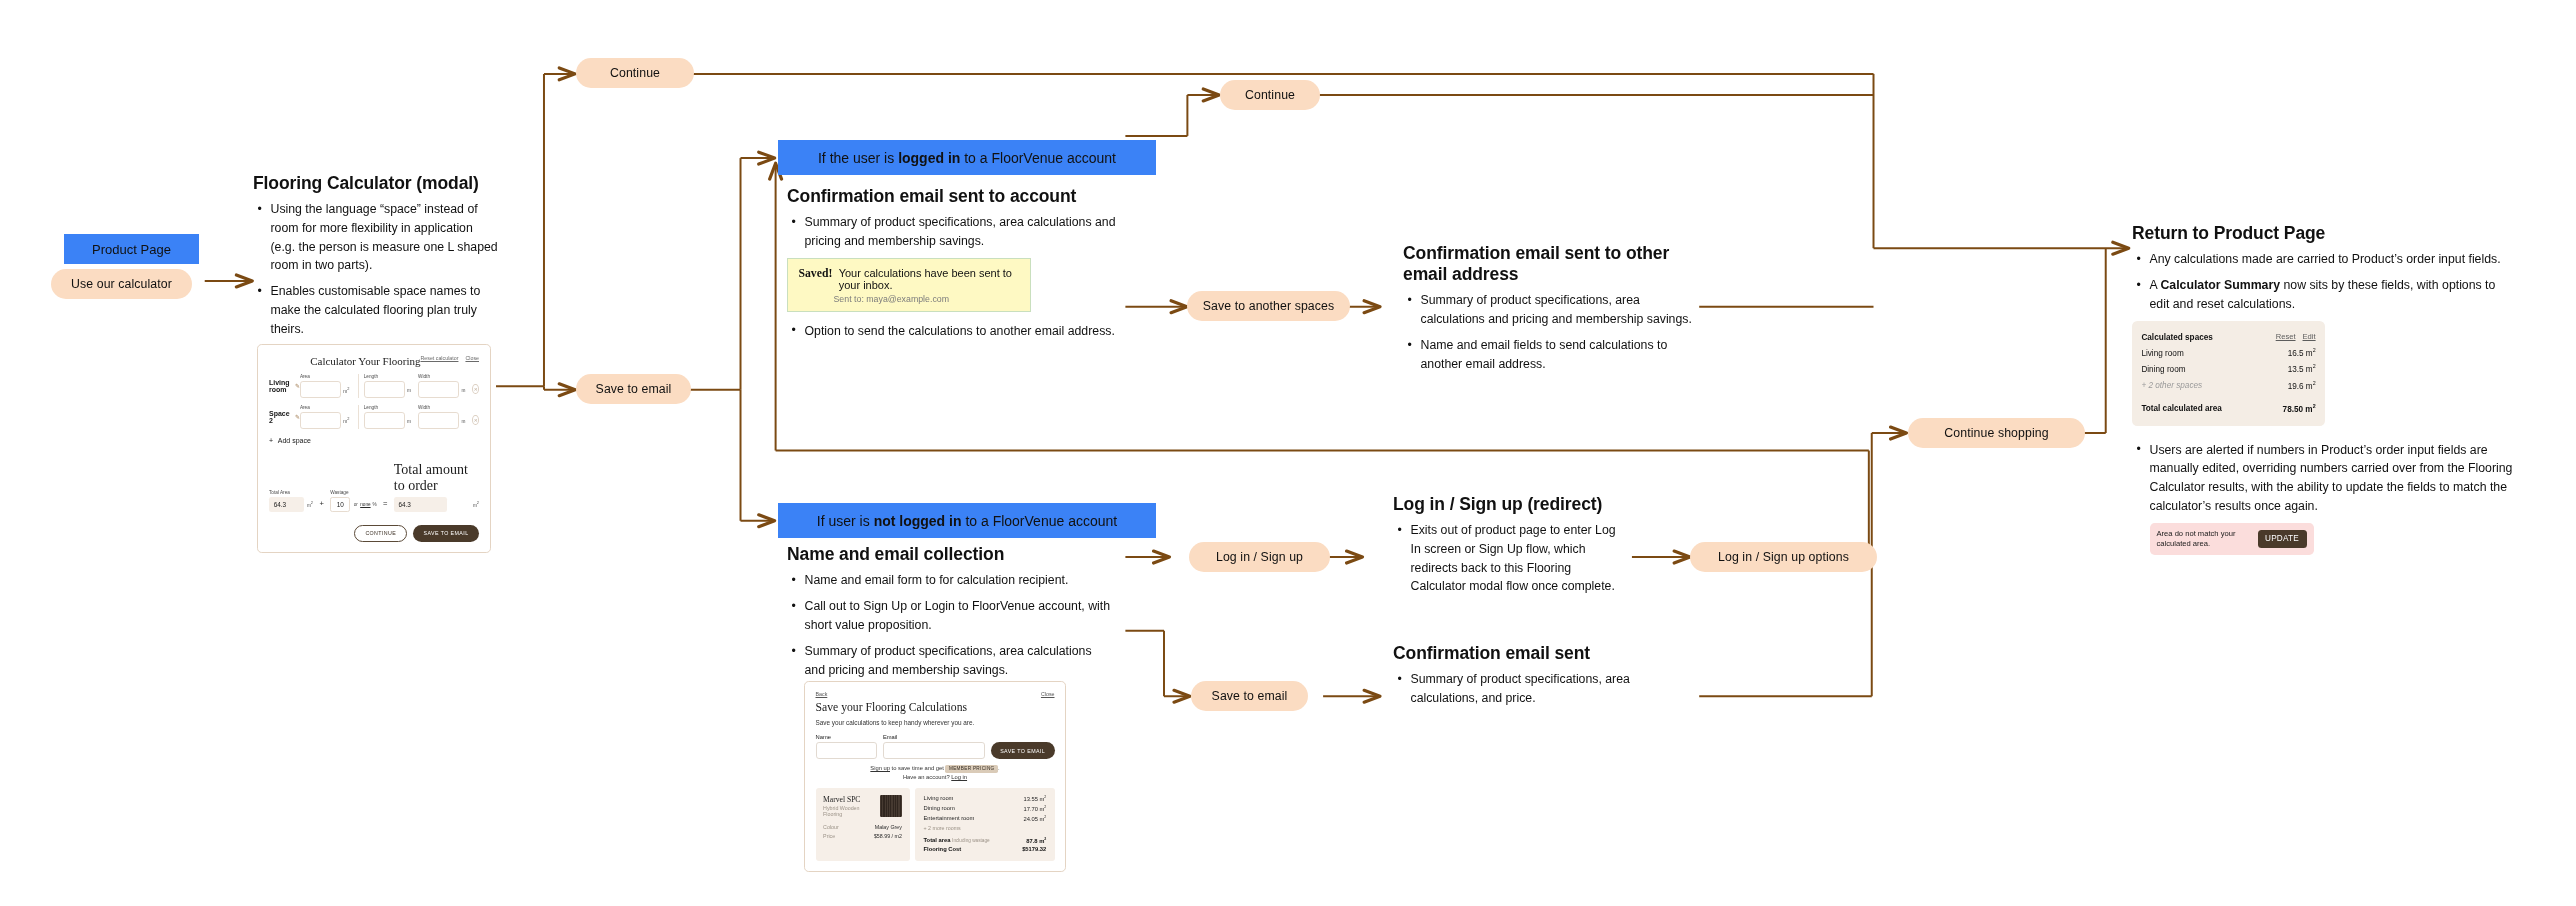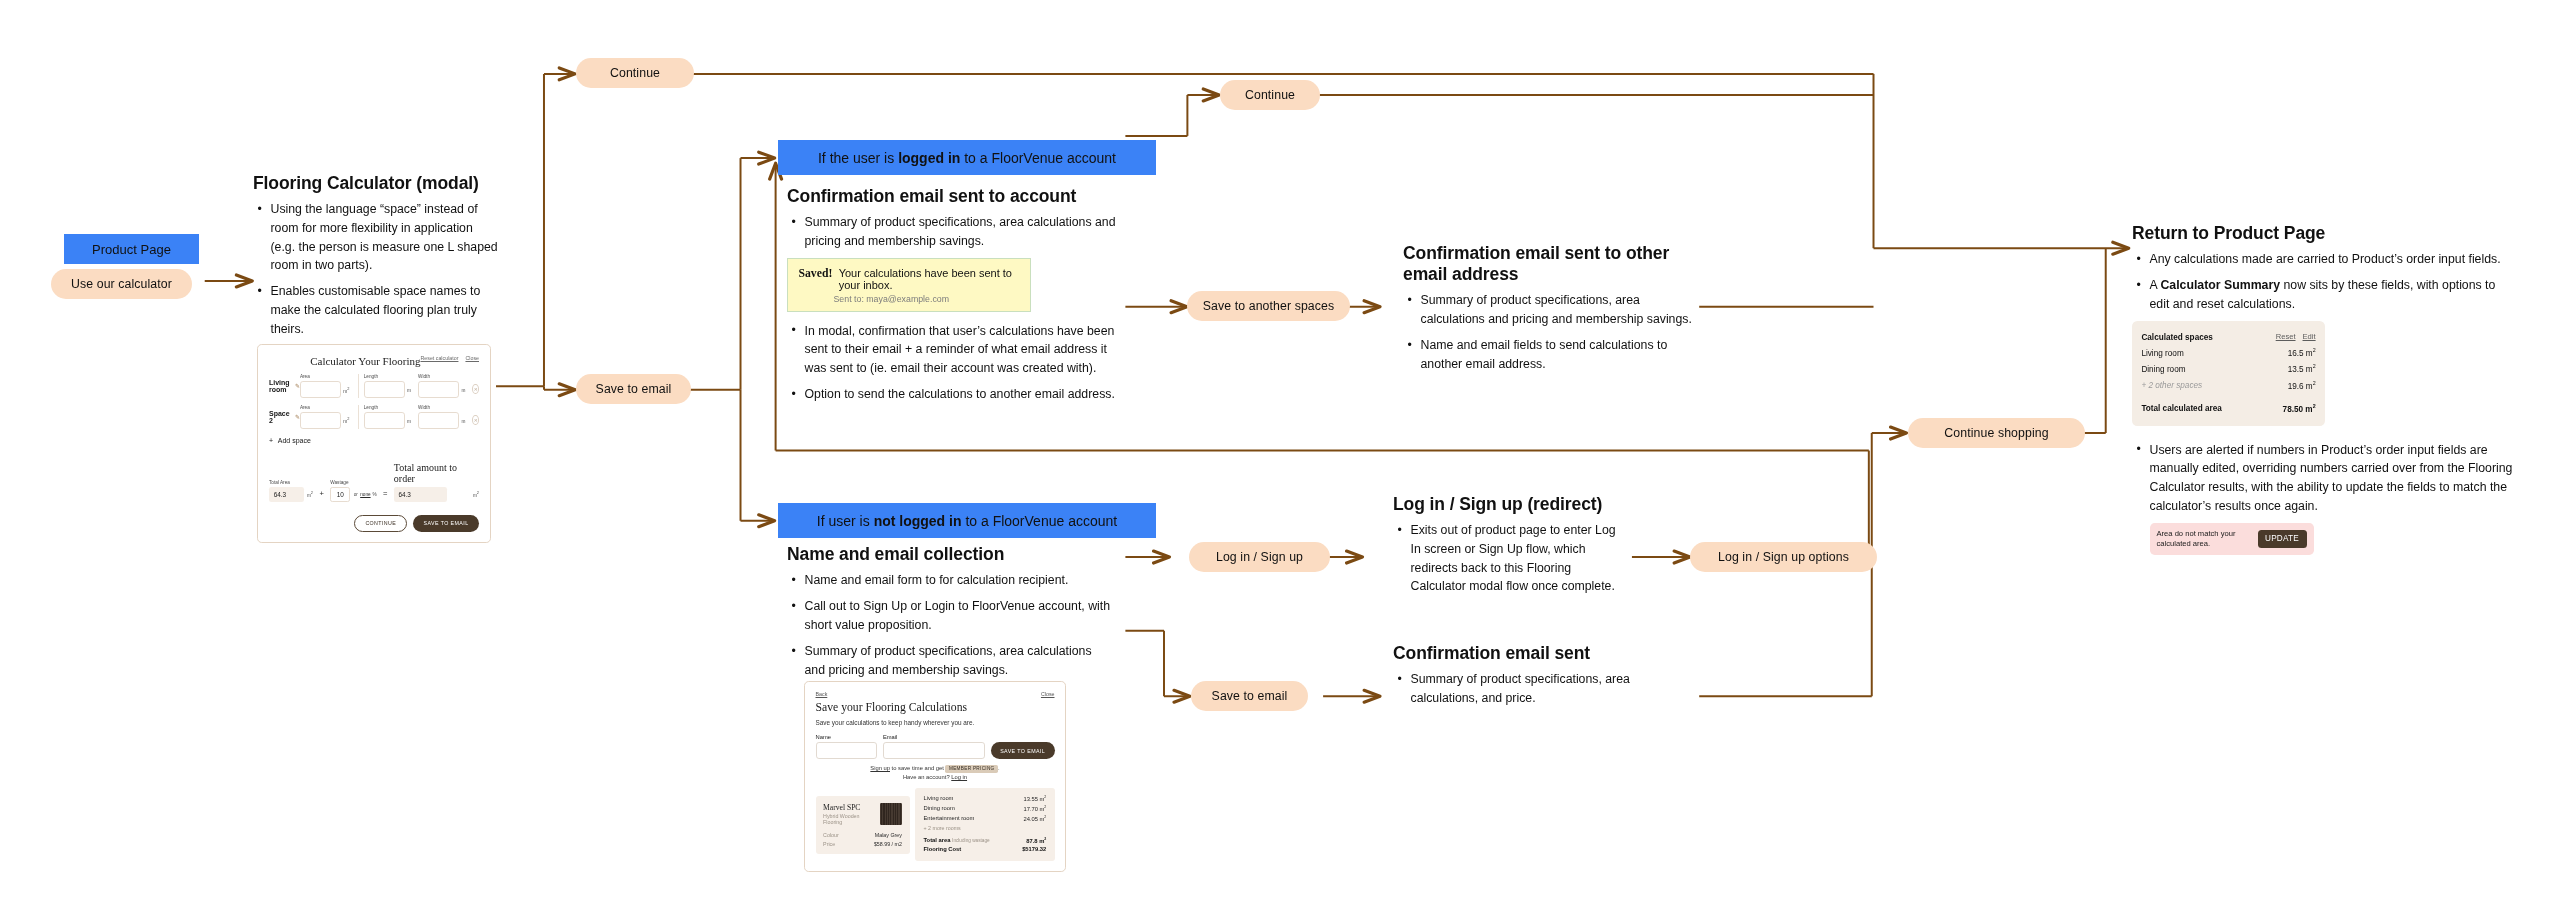--- a/index.html
+++ b/index.html
@@ -61,40 +61,40 @@
   .calc .xbtn{width:8.2px;height:8.2px;border:0.6px solid #ddd1c4;border-radius:50%;color:#b9a894;font-size:4.7px;
               display:flex;align-items:center;justify-content:center;margin-bottom:3.5px;}
   .calc .addsp{font-size:7px;color:#161616;margin-top:8.2px;display:flex;gap:4.7px;align-items:center;}
   .calc .totals{display:flex;align-items:flex-end;margin-top:18.7px;}
   .calc .totals .lb{font-size:4.7px;color:#4a4a4a;margin-bottom:1.8px;}
   .calc .shaded{width:35px;height:15px;background:#F6EFE8;border-radius:2.3px;font-size:6.4px;color:#1a1a1a;
                 display:flex;align-items:center;padding-left:4.7px;box-sizing:border-box;}
   .calc .plainbox{width:20px;height:15px;border:0.6px solid #E7DCD0;border-radius:2.3px;font-size:6.4px;color:#1a1a1a;
                   display:flex;align-items:center;justify-content:center;box-sizing:border-box;}
   .calc .op{font-size:7.6px;color:#2a2a2a;margin:0 6.4px 3.5px 6.4px;}
-  .calc .tao{font-family:"Liberation Serif", serif;font-size:10px;color:#1b1b1b;margin-bottom:2.3px;}
+  .calc .tao{font-family:"Liberation Serif", serif;font-size:14px;color:#1b1b1b;margin-bottom:2.3px;}
   .calc .btns{display:flex;justify-content:flex-end;gap:5.8px;margin-top:13px;}
   .calc .bo{border:0.6px solid #5b4a38;color:#3a2e22;border-radius:584px;font-size:5.3px;letter-spacing:0.4px;padding:4.7px 10px;}
   .calc .bf{background:#4A3A2A;color:#fff;border-radius:584px;font-size:5.3px;letter-spacing:0.4px;padding:5.3px 10.5px;}
 
   
   .save{padding:8.8px 10.5px 9.4px 10.5px;}
   .save .bar{display:flex;justify-content:space-between;font-size:5.3px;color:#555;}
   .save .bar span{text-decoration:underline;}
   .save h3{font-family:"Liberation Serif", serif;font-weight:400;font-size:11.7px;margin:4.7px 0 4.1px 0;color:#1b1b1b;}
   .save .sub{font-size:6.4px;color:#333;margin-bottom:8.2px;}
   .save .form{display:flex;align-items:flex-end;gap:5.8px;}
   .save .f .lb{font-size:5.8px;color:#222;margin-bottom:2.3px;}
   .save .f .bx{height:15px;border:0.6px solid #E2DAD1;border-radius:2.9px;background:#fff;}
   .save .sbtn{background:#4A3A2A;color:#fff;border-radius:584px;font-size:5.3px;letter-spacing:0.4px;padding:5.3px 9.4px;white-space:nowrap;}
   .save .cta{text-align:center;font-size:5.8px;color:#333;margin-top:6.4px;}
   .save .cta u{text-decoration:underline;}
   .save .mp{background:#DACBB8;font-size:4.7px;letter-spacing:0.3px;padding:1.2px 3.5px;border-radius:1.8px;color:#332a20;}
   .save .cta2{text-align:center;font-size:5.8px;color:#333;margin-top:2.3px;}
-  .save .panels{display:flex;gap:5.8px;margin-top:8.2px;align-items:center;}
+  .save .panels{display:flex;gap:5.8px;margin-top:8.2px;}
   .save .pL{background:#F6EFE8;border-radius:2.9px;padding:7px 7.6px;width:94px;box-sizing:border-box;}
   .save .pR{background:#F6EFE8;border-radius:2.9px;padding:7px 8.2px;flex:1;box-sizing:border-box;}
   .save .pname{font-family:"Liberation Serif", serif;font-size:7.6px;color:#1b1b1b;}
   .save .psub{font-size:5.3px;color:#9b9287;margin-top:1.2px;}
   .save .swatch{width:22px;height:22px;border-radius:1.2px;background:
      repeating-linear-gradient(90deg,#463a31 0 1.2px,#30261f 1.2px 2.3px);}
   .save .ptop{display:flex;justify-content:space-between;align-items:flex-start;}
   .save .kv{display:flex;justify-content:space-between;font-size:5.3px;margin-top:2.9px;}
   .save .kv .k{color:#9b9287;}
   .save .kv .v{color:#2a2a2a;}
@@ -298,21 +298,20 @@
       <li>Summary of product specifications, area calculations and pricing and membership savings.</li>
     </ul>
     <div class="toast">
       <div class="r1">
         <span class="sv">Saved!</span>
         <span>Your  calculations have been sent to your inbox.</span>
       </div>
       <div class="r2">Sent to: maya@example.com</div>
     </div>
     <ul>
-      <li>In modal, confirmation that user’s calculations have been sent to their email + a reminder of what email address it was sent to (ie. email their account was created with).</li>
       <li>Option to send the calculations to another email address.</li>
     </ul>
   </div>
 
   <div class="tag" style="left:778px;top:503px;width:348px;height:35px;">
     <span><span>If user is </span><b>not logged in</b><span> to a FloorVenue account</span></span>
   </div>
 
   <div class="sec" style="left:787px;top:544px;width:328px;">
     <h2>Name and email collection</h2>

